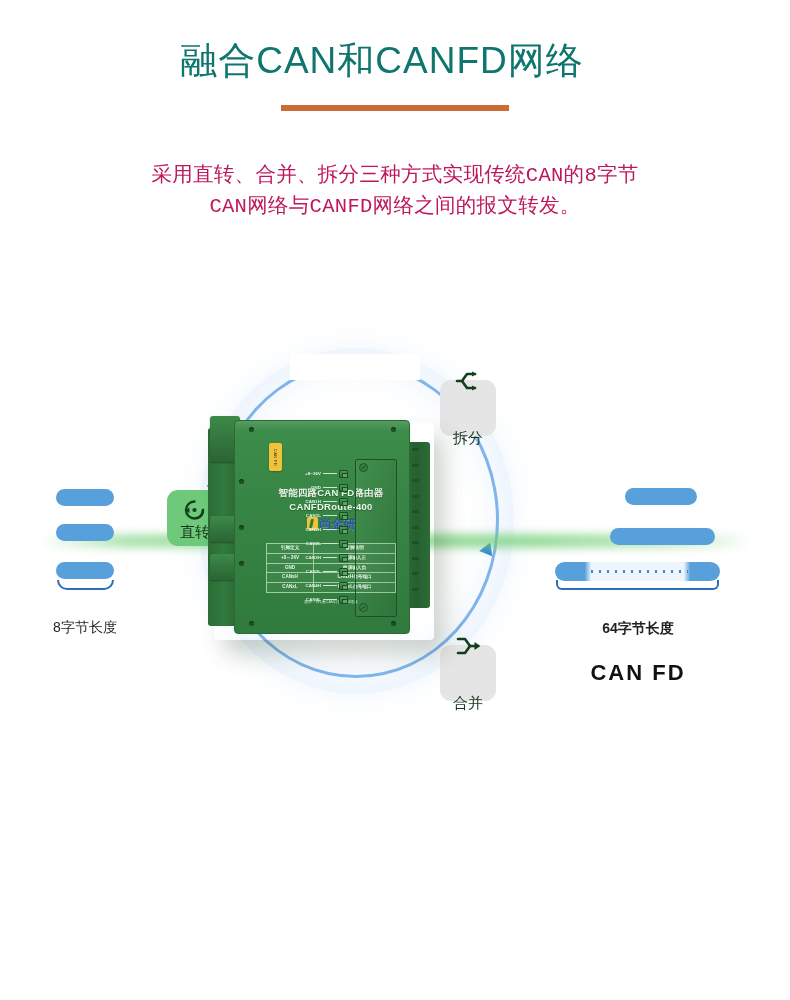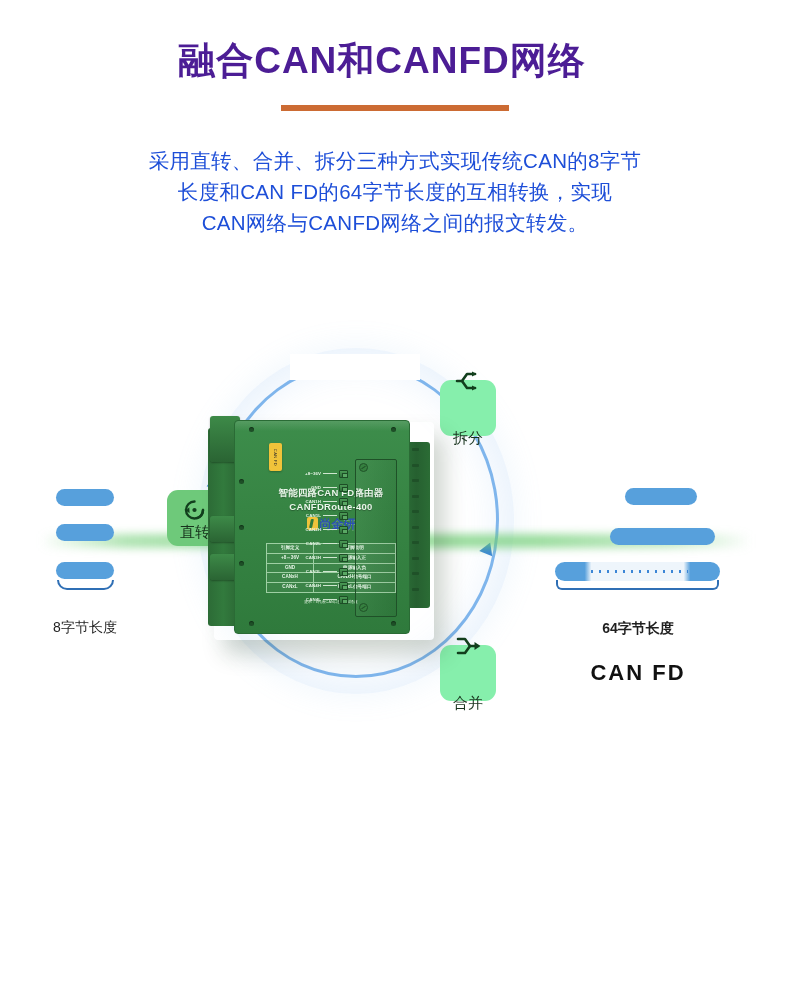--- a/index.html
+++ b/index.html
@@ -9,34 +9,35 @@
     background: #ffffff;
     font-family: "Liberation Sans", "DejaVu Sans", sans-serif;
     overflow: hidden;
   }
   .page { position: relative; width: 790px; height: 1000px; background: #fff; }
 
   
   .title {
     position: absolute; top: 36px; left: 0; width: 764px;
     text-align: center;
-    font-size: 37px; font-weight: 700; color: #4c1d95;
+    font-size: 37px; font-weight: 400; color: #0f766e;
     letter-spacing: 1px;
   }
   .title-rule {
     position: absolute; top: 105px; left: 50%; transform: translateX(-50%);
     width: 228px; height: 6px; background: #cc6b33;
   }
 
   
   .desc {
-    position: absolute; top: 145px; left: 45px; width: 700px;
+    position: absolute; top: 160px; left: 45px; width: 700px;
     text-align: center;
-    font-size: 20.5px; line-height: 1.52; color: #1d4ed8;
+    font-size: 20.5px; line-height: 1.52; color: #be185d;
     letter-spacing: .3px;
+    font-family: Liberation Mono, monospace;
   }
   .desc div { white-space: nowrap; }
 
   
   .stage { position: absolute; top: 340px; left: 0; width: 790px; height: 400px; }
 
   
   .ring {
     position: absolute; left: 213px; top: 22px;
     width: 286px; height: 316px;
@@ -121,21 +122,21 @@
   
   .badge {
     position: absolute; width: 56px; height: 56px; border-radius: 11px;
     display: flex; flex-direction: column; align-items: center; justify-content: center;
     color: #17321c; font-size: 15px; font-weight: 500;
   }
   .badge .glyph { height: 26px; display: flex; align-items: center; justify-content: center; }
   .badge .glyph svg { display: block; }
   .badge .blabel { margin-top: 1px; line-height: 1; }
   .badge.green { background: #6ec97a; }
-  .badge.blue  { background: #86efac; gap: 38px; }
+  .badge.blue  { background: #e5e5e5; gap: 38px; }
 
   
   .device { position: absolute; left: 208px; top: 72px; width: 230px; height: 230px; }
 
   .dev-shadow {
     position: absolute; left: 6px; top: 10px; width: 220px; height: 218px;
     border-radius: 4px;
     box-shadow: 10px 14px 22px rgba(30,60,30,.22);
   }
   
@@ -277,21 +278,20 @@
 </head>
 <body>
 
 <div class="page">
 
   <div class="title">融合CAN和CANFD网络</div>
   <div class="title-rule"></div>
 
   <div class="desc">
     <div>采用直转、合并、拆分三种方式实现传统CAN的8字节</div>
-    <div>长度和CAN FD的64字节长度的互相转换，实现</div>
     <div>CAN网络与CANFD网络之间的报文转发。</div>
   </div>
 
   <div class="stage">
 
     <div class="ring-glow"></div>
     <div class="ring"></div>
     <div class="ring-mask-top"></div>
     <div class="ring-arrow left"></div>
     <div class="ring-arrow right"></div>

